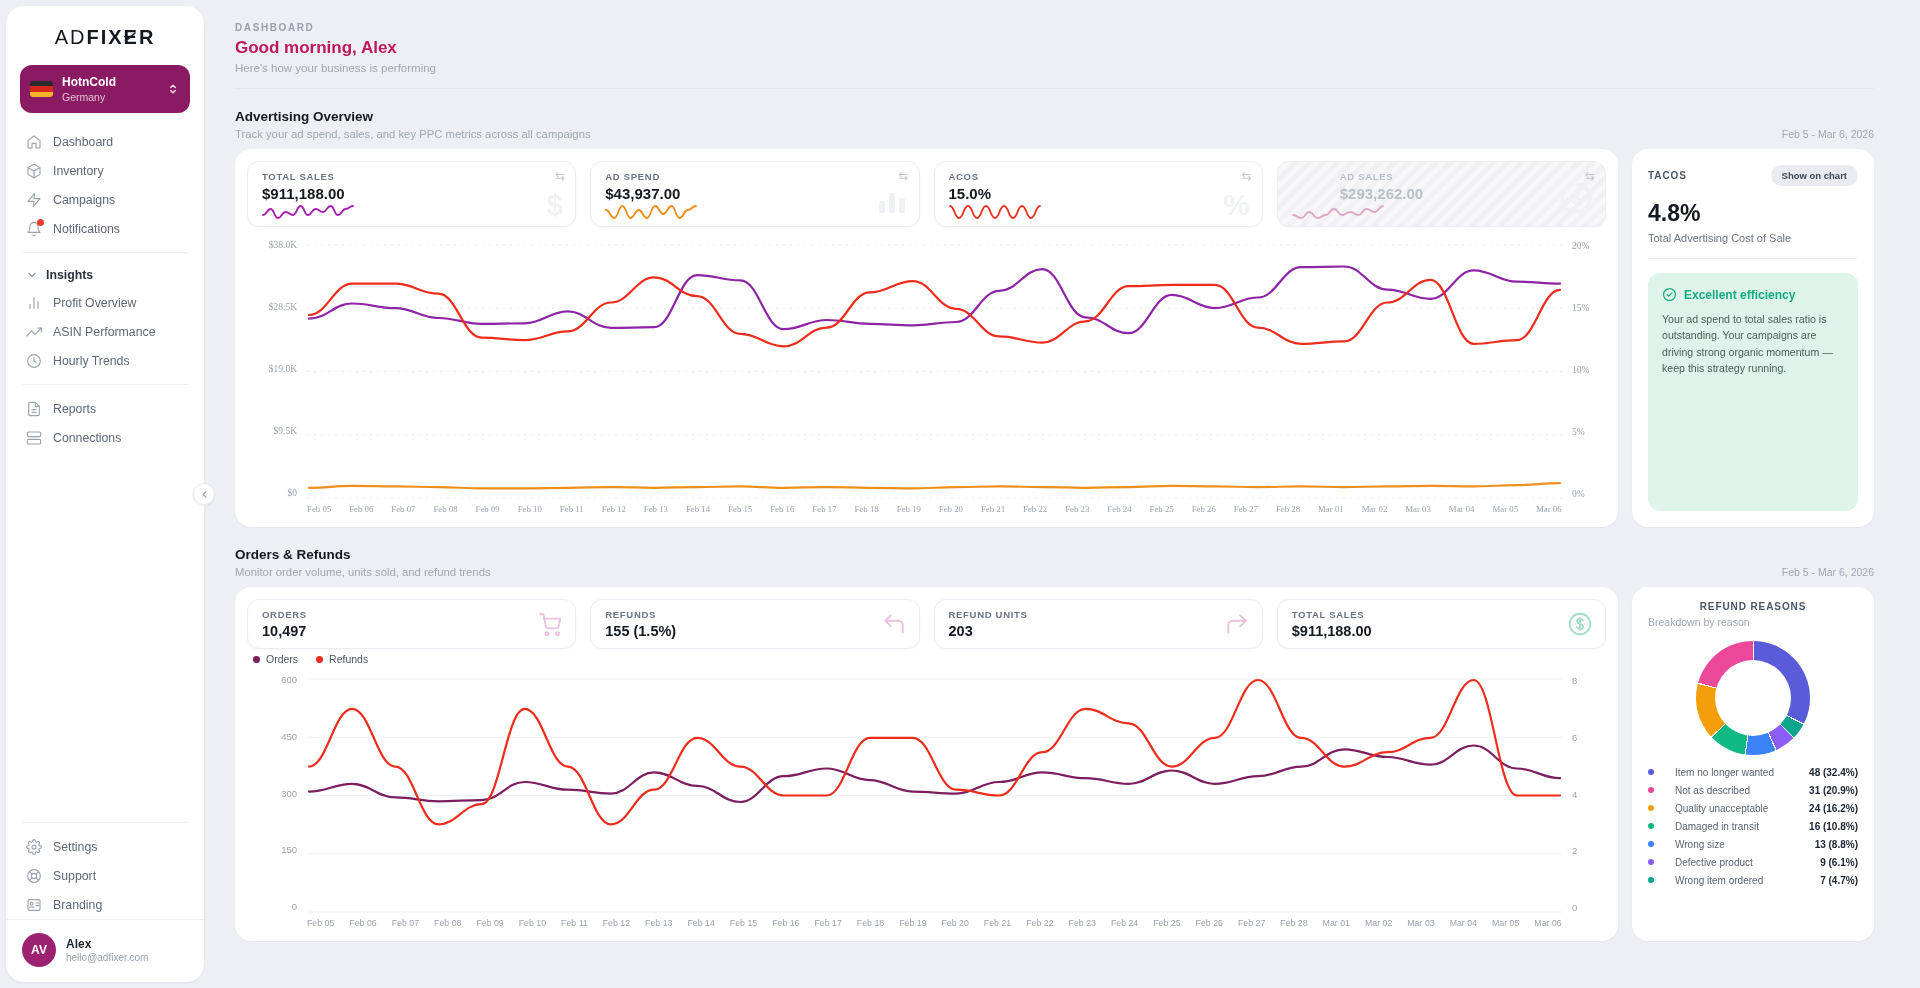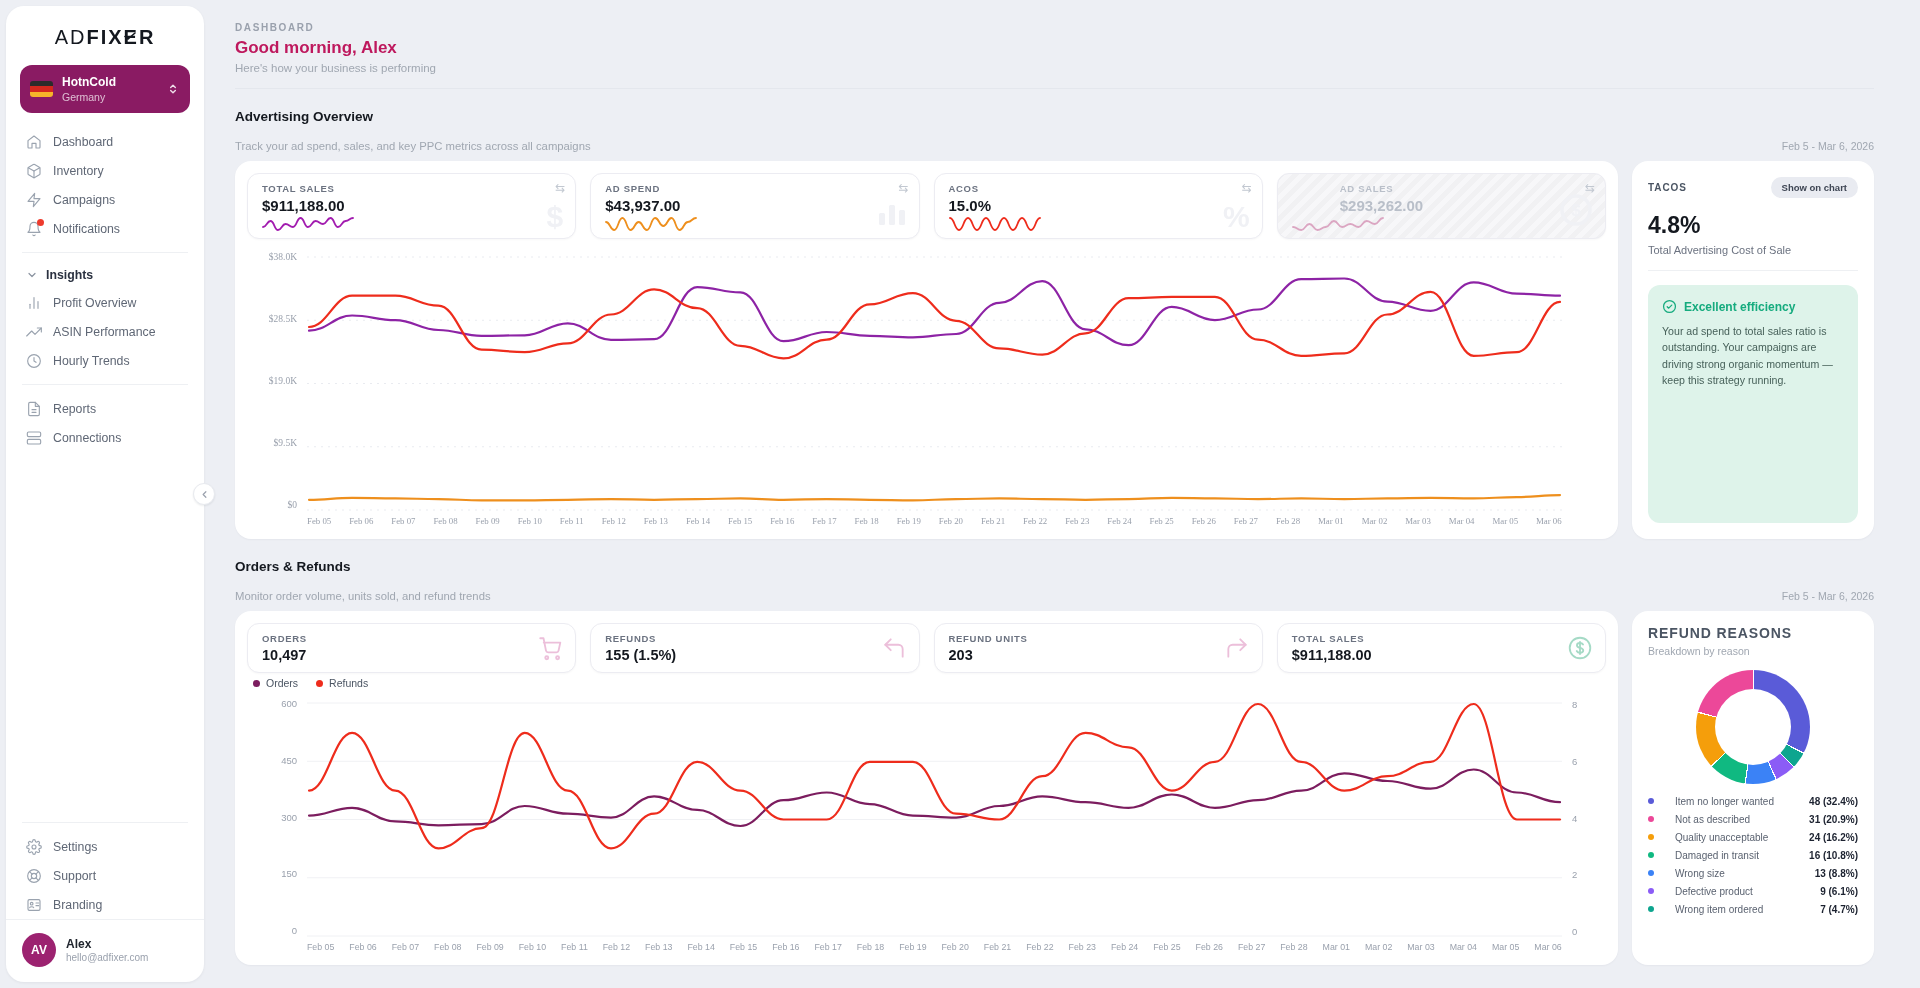--- a/index.html
+++ b/index.html
@@ -46,21 +46,21 @@
   
   .main { position:absolute; left:235px; right:46px; top:0; bottom:0; }
   .page-head { padding:22px 0 14px; border-bottom:1px solid #e4e7ed; }
   .crumb { font-size:10px; font-weight:700; letter-spacing:1.6px; color:#9aa1ad; }
   .page-title { font-size:17px; font-weight:700; color:#be185d; margin-top:5px; }
   .page-sub { font-size:11.5px; color:#a0a7b1; margin-top:4px; }
 
   .section-head { display:flex; align-items:flex-end; margin-top:20px; }
   .sh-left { flex:1; }
   .sh-title { font-size:13.5px; font-weight:700; color:#14181f; }
-  .sh-sub { font-size:11.3px; color:#a0a7b1; margin-top:16px; }
+  .sh-sub { font-size:11.3px; color:#a0a7b1; margin-top:4px; }
   .sh-date { font-size:10.5px; color:#a0a7b1; }
 
   .section-body { display:flex; gap:14px; margin-top:9px; }
   .panel { background:#fff; border-radius:16px; box-shadow:0 1px 2px rgba(16,24,40,.04); }
   .panel-main { flex:1; position:relative; }
   .panel-side { width:242px; flex:none; }
   #ads-panel { height:378px; }  #tacos-panel { height:378px; padding:16px; display:flex; flex-direction:column; }
   #orders-panel { height:354px; } #refunds-panel { height:354px; padding:14px 16px; display:flex; flex-direction:column; }
 
   
@@ -103,21 +103,21 @@
               font-weight:700; color:#3f4654; cursor:pointer; }
   .tacos-val { font-size:23px; font-weight:800; color:#14181f; margin-top:14px; }
   .tacos-cap { font-size:11px; color:#6b7280; margin-top:5px; }
   .tacos-div { height:1px; background:#eef0f3; margin:14px 0; }
   .eff-box { background:#def3ea; border-radius:12px; padding:14px; flex:1; }
   .eff-head { display:flex; align-items:center; gap:7px; font-size:12px; font-weight:700; color:#15ab7e; }
   .eff-head .ic { width:15px; height:15px; color:#15ab7e; } .eff-head .ic svg{width:15px;height:15px;display:block;}
   .eff-text { font-size:10.6px; color:#47615a; line-height:1.55; margin-top:9px; }
 
   
-  .rf-title { font-size:14px; font-weight:700; letter-spacing:.9px; color:#4b5563; }
+  .rf-title { font-size:10px; font-weight:700; letter-spacing:.9px; color:#4b5563;text-align:center; }
   .rf-sub { font-size:10.5px; color:#a0a7b1; margin-top:4px; }
   .donut-wrap { display:flex; justify-content:center; margin:13px 0 10px; }
   .donut { width:114px; height:114px; border-radius:50%; position:relative; }
   .donut::after { content:""; position:absolute; inset:19px; background:#fff; border-radius:50%; }
   .rf-legend { display:flex; flex-direction:column; gap:4px; }
   .rf-row { display:flex; align-items:center; gap:21px; height:14px; }
   .rf-row .cl-dot { width:6px; height:6px; }
   .rf-row .rf-lbl { flex:1; font-size:10px; color:#5a6270; }
   .rf-row .rf-val { font-size:10px; font-weight:700; color:#1c2230; }
 </style>
@@ -386,20 +386,27 @@
           <div class="plot" id="ads-plot"><svg width="1255" height="255" viewBox="0 0 1255 255">
                 <line x1="0" y1="1" x2="1255" y2="1" stroke="#e9ebf0" stroke-width="1" stroke-dasharray="2 5"></line>
                 <line x1="0" y1="64.25" x2="1255" y2="64.25" stroke="#e9ebf0" stroke-width="1" stroke-dasharray="2 5"></line>
                 <line x1="0" y1="127.5" x2="1255" y2="127.5" stroke="#e9ebf0" stroke-width="1" stroke-dasharray="2 5"></line>
                 <line x1="0" y1="190.75" x2="1255" y2="190.75" stroke="#e9ebf0" stroke-width="1" stroke-dasharray="2 5"></line>
                 <line x1="0" y1="254" x2="1255" y2="254" stroke="#e9ebf0" stroke-width="1" stroke-dasharray="2 5"></line>
                 <path d="M2.0,74.7C20.1,74.7 27.0,59.5 45.1,59.5C63.3,59.5 70.2,64.1 88.3,64.1C106.4,64.1 113.3,74.0 131.4,74.0C149.5,74.0 156.4,79.9 174.6,79.9C192.7,79.9 199.6,79.3 217.7,79.3C235.8,79.3 242.7,67.4 260.8,67.4C278.9,67.4 285.8,83.9 304.0,83.9C322.1,83.9 329.0,83.2 347.1,83.2C365.2,83.2 372.1,31.1 390.2,31.1C408.4,31.1 415.3,36.3 433.4,36.3C451.5,36.3 458.4,85.2 476.5,85.2C494.6,85.2 501.5,76.0 519.7,76.0C537.8,76.0 544.7,79.9 562.8,79.9C580.9,79.9 587.8,81.3 605.9,81.3C624.0,81.3 631.0,78.0 649.1,78.0C667.2,78.0 674.1,46.9 692.2,46.9C710.3,46.9 717.2,25.1 735.3,25.1C753.5,25.1 760.4,73.3 778.5,73.3C796.6,73.3 803.5,89.2 821.6,89.2C839.7,89.2 846.6,50.9 864.8,50.9C882.9,50.9 889.8,64.1 907.9,64.1C926.0,64.1 932.9,53.5 951.0,53.5C969.2,53.5 976.1,23.1 994.2,23.1C1012.3,23.1 1019.2,22.5 1037.3,22.5C1055.4,22.5 1062.3,45.6 1080.4,45.6C1098.6,45.6 1105.5,54.8 1123.6,54.8C1141.7,54.8 1148.6,26.4 1166.7,26.4C1184.8,26.4 1191.7,37.7 1209.9,37.7C1228.0,37.7 1234.9,39.7 1253.0,39.7" fill="none" stroke="#8d23a5" stroke-width="2.2" stroke-linecap="round"></path>
                 <path d="M2.0,243.8C20.1,243.8 27.0,241.8 45.1,241.8C63.3,241.8 70.2,242.4 88.3,242.4C106.4,242.4 113.3,243.1 131.4,243.1C149.5,243.1 156.4,244.4 174.6,244.4C192.7,244.4 199.6,244.4 217.7,244.4C235.8,244.4 242.7,243.8 260.8,243.8C278.9,243.8 285.8,243.1 304.0,243.1C322.1,243.1 329.0,243.8 347.1,243.8C365.2,243.8 372.1,243.1 390.2,243.1C408.4,243.1 415.3,242.4 433.4,242.4C451.5,242.4 458.4,243.8 476.5,243.8C494.6,243.8 501.5,243.1 519.7,243.1C537.8,243.1 544.7,243.8 562.8,243.8C580.9,243.8 587.8,244.4 605.9,244.4C624.0,244.4 631.0,243.1 649.1,243.1C667.2,243.1 674.1,242.4 692.2,242.4C710.3,242.4 717.2,243.1 735.3,243.1C753.5,243.1 760.4,243.8 778.5,243.8C796.6,243.8 803.5,243.1 821.6,243.1C839.7,243.1 846.6,241.8 864.8,241.8C882.9,241.8 889.8,242.4 907.9,242.4C926.0,242.4 932.9,243.1 951.0,243.1C969.2,243.1 976.1,242.4 994.2,242.4C1012.3,242.4 1019.2,243.1 1037.3,243.1C1055.4,243.1 1062.3,242.4 1080.4,242.4C1098.6,242.4 1105.5,241.8 1123.6,241.8C1141.7,241.8 1148.6,242.4 1166.7,242.4C1184.8,242.4 1191.7,241.1 1209.9,241.1C1228.0,241.1 1234.9,239.1 1253.0,239.1" fill="none" stroke="#ee8f1d" stroke-width="2.2" stroke-linecap="round"></path>
                 <path d="M2.0,71.0C20.1,71.0 27.0,39.7 45.1,39.7C63.3,39.7 70.2,39.7 88.3,39.7C106.4,39.7 113.3,49.7 131.4,49.7C149.5,49.7 156.4,93.6 174.6,93.6C192.7,93.6 199.6,96.1 217.7,96.1C235.8,96.1 242.7,87.3 260.8,87.3C278.9,87.3 285.8,58.5 304.0,58.5C322.1,58.5 329.0,33.4 347.1,33.4C365.2,33.4 372.1,52.2 390.2,52.2C408.4,52.2 415.3,89.8 433.4,89.8C451.5,89.8 458.4,102.4 476.5,102.4C494.6,102.4 501.5,83.6 519.7,83.6C537.8,83.6 544.7,48.4 562.8,48.4C580.9,48.4 587.8,37.1 605.9,37.1C624.0,37.1 631.0,64.8 649.1,64.8C667.2,64.8 674.1,92.4 692.2,92.4C710.3,92.4 717.2,98.6 735.3,98.6C753.5,98.6 760.4,77.3 778.5,77.3C796.6,77.3 803.5,42.2 821.6,42.2C839.7,42.2 846.6,40.9 864.8,40.9C882.9,40.9 889.8,40.9 907.9,40.9C926.0,40.9 932.9,83.6 951.0,83.6C969.2,83.6 976.1,99.9 994.2,99.9C1012.3,99.9 1019.2,97.4 1037.3,97.4C1055.4,97.4 1062.3,58.5 1080.4,58.5C1098.6,58.5 1105.5,35.9 1123.6,35.9C1141.7,35.9 1148.6,99.9 1166.7,99.9C1184.8,99.9 1191.7,96.1 1209.9,96.1C1228.0,96.1 1234.9,45.9 1253.0,45.9" fill="none" stroke="#ee2c1c" stroke-width="2.2" stroke-linecap="round"></path>
               </svg></div>
+          <div class="y-right" id="ads-yr">
+              <span>20%</span>
+              <span>15%</span>
+              <span>10%</span>
+              <span>5%</span>
+              <span>0%</span>
+            </div>
           <div class="x-labels" id="ads-xl">
               <span>Feb 05</span>
               <span>Feb 06</span>
               <span>Feb 07</span>
               <span>Feb 08</span>
               <span>Feb 09</span>
               <span>Feb 10</span>
               <span>Feb 11</span>
               <span>Feb 12</span>
               <span>Feb 13</span>

